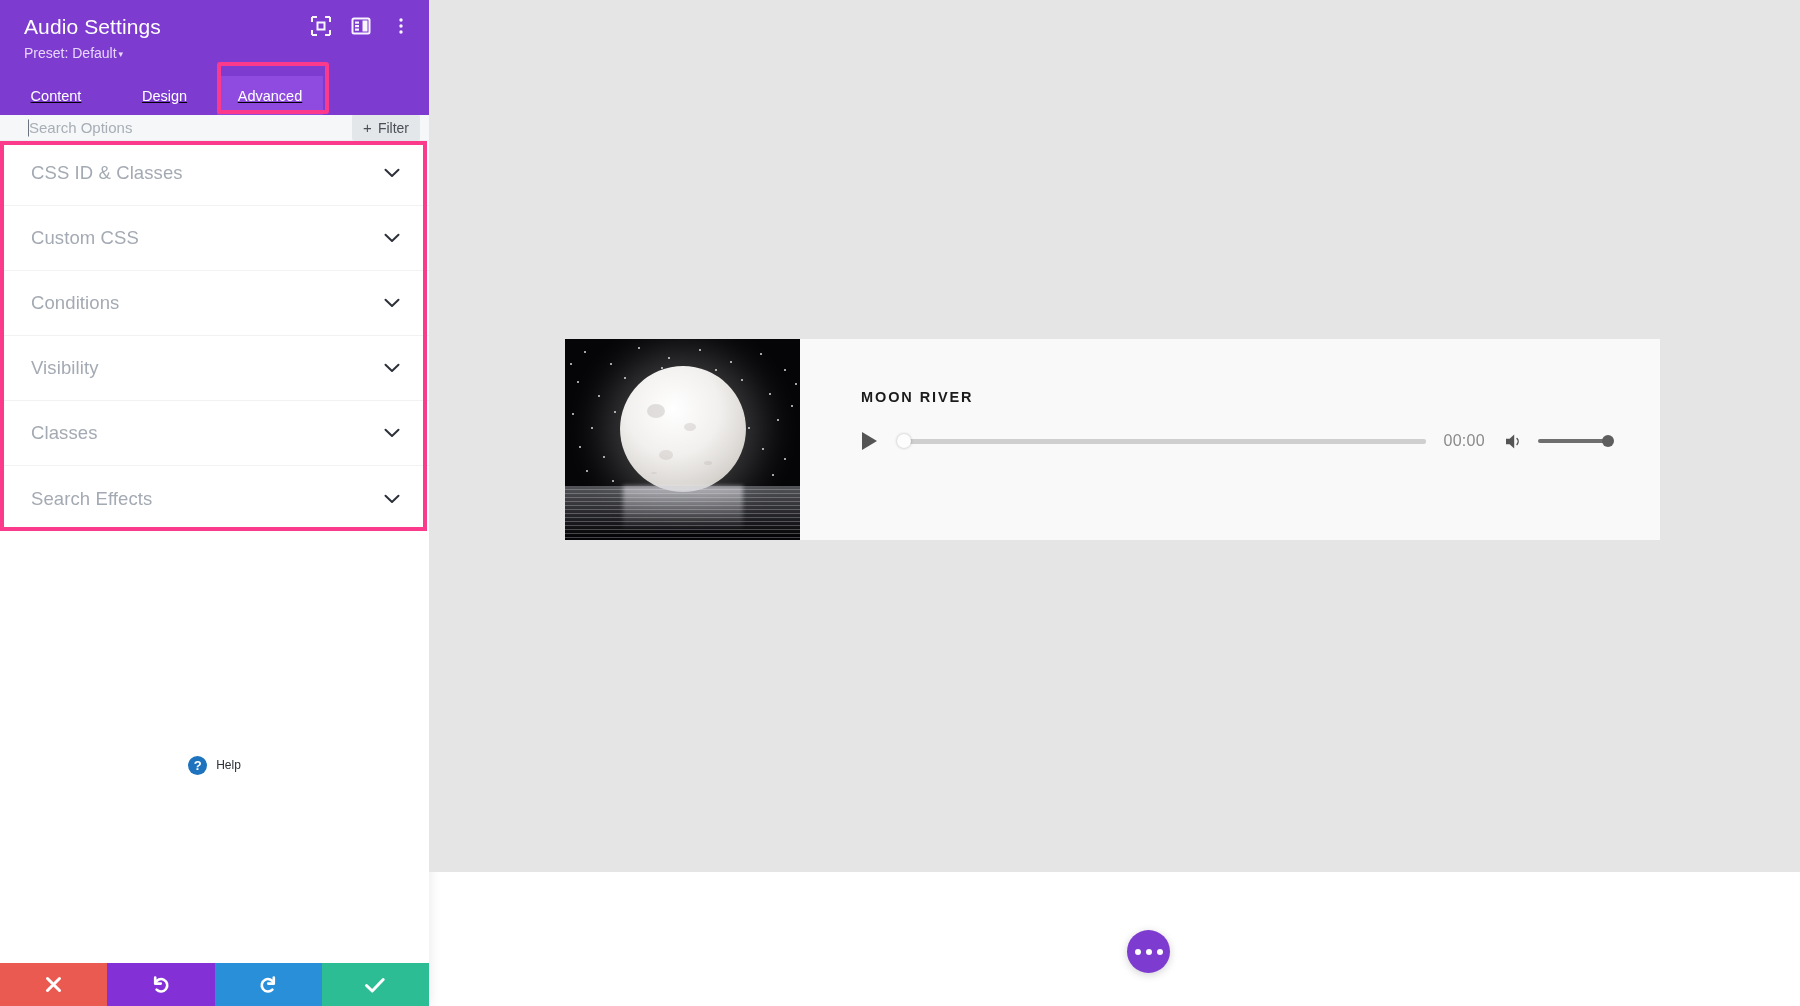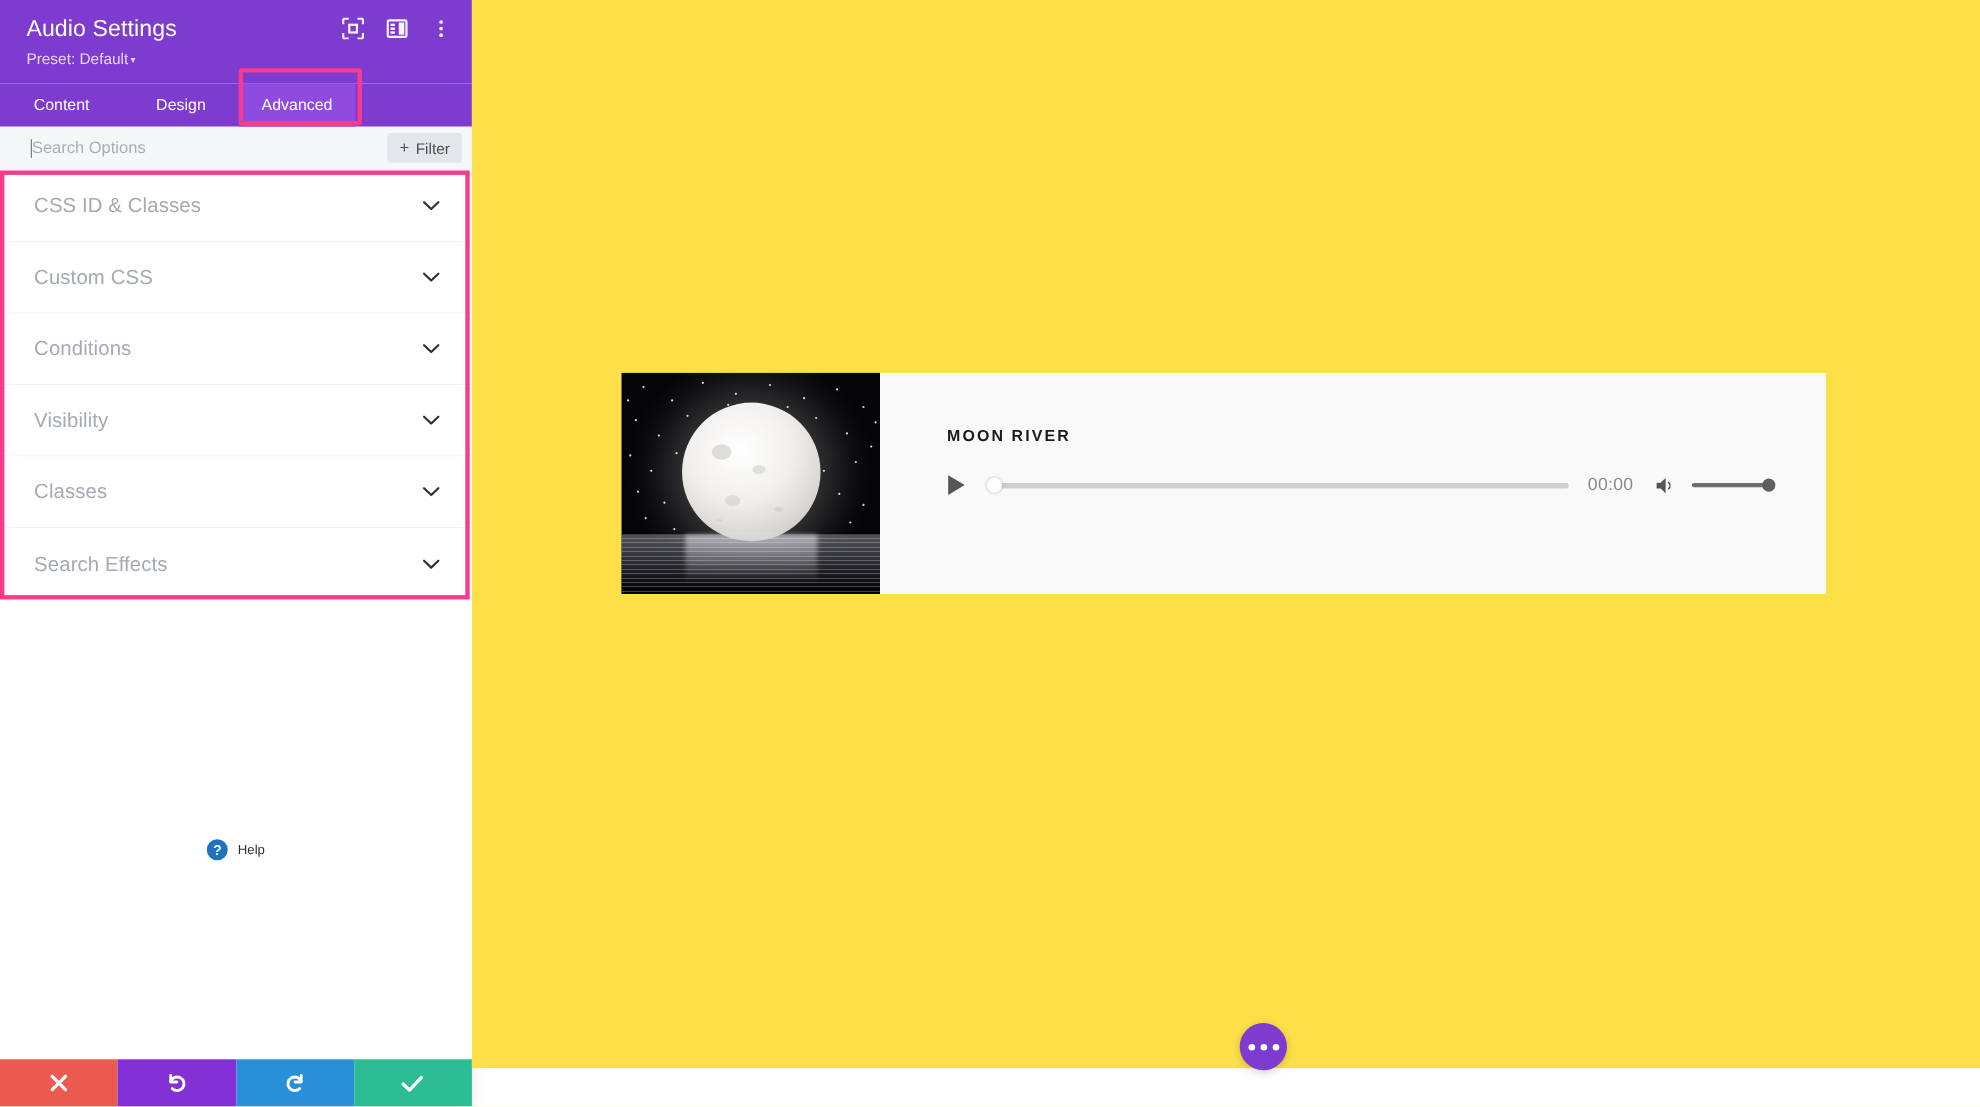--- a/index.html
+++ b/index.html
@@ -48,20 +48,21 @@
   }
   .hicon { width: 20px; height: 20px; display: block; opacity: .95; cursor: pointer; }
   .hicon svg { display: block; }
 
   
   .tabs {
     background: #7e3bd0;
     display: flex; align-items: stretch;
     height: 39px; flex: 0 0 auto;
     position: relative;
+    text-decoration: underline;
   }
   .tab {
     color: #ffffff; font-size: 14.5px;
     display: flex; align-items: center; justify-content: center;
     padding: 0 18px;
     cursor: pointer;
     white-space: nowrap;
   }
   .tab.t-content { width: 112px; }
   .tab.t-design  { width: 105px; }
@@ -75,21 +76,21 @@
     left: 217px; top: -14px;
     width: 112px; height: 52px;
     border: 4px solid #fc3a8c;
     border-radius: 3px;
     pointer-events: none;
   }
 
   
   .searchbar {
     background: #f6f7f8;
-    height: 40px;
+    height: 26px;
     display: flex; align-items: center;
     padding: 0 9px 0 0;
     border-bottom: 1px solid #eceef0;
     flex: 0 0 auto;
   }
   .search-input-wrap { flex: 1; position: relative; padding-left: 29px; }
   .caret-bar {
     position: absolute; left: 28px; top: 50%; transform: translateY(-50%);
     width: 1px; height: 17px; background: #6b7280;
   }
@@ -161,22 +162,22 @@
   }
   .act svg { display: block; }
   .act-cancel { background: #eb5a51; }
   .act-undo   { background: #8331d6; }
   .act-redo   { background: #2a8fd9; }
   .act-save   { background: #2cbd95; }
 
   
   .preview {
     position: absolute; left: 429px; top: 0;
-    width: 1371px; height: 971px;
-    background: #fde047;
+    width: 1371px; height: 872px;
+    background: #e5e5e5;
   }
   .audio-card {
     position: absolute;
     left: 136px; top: 339px;
     width: 1095px; height: 201px;
     background: #f9f9f9;
     display: flex; align-items: stretch;
   }
   .album-art {
     width: 235px; height: 201px;

